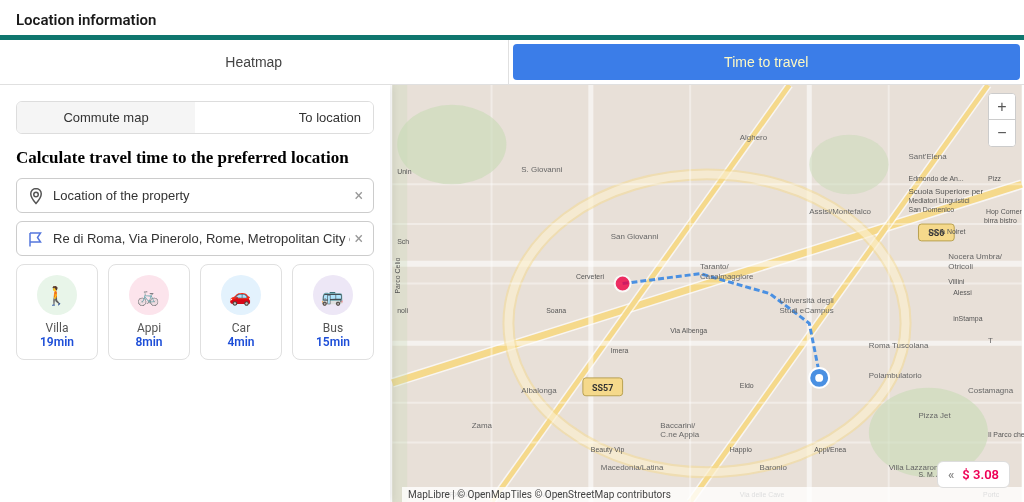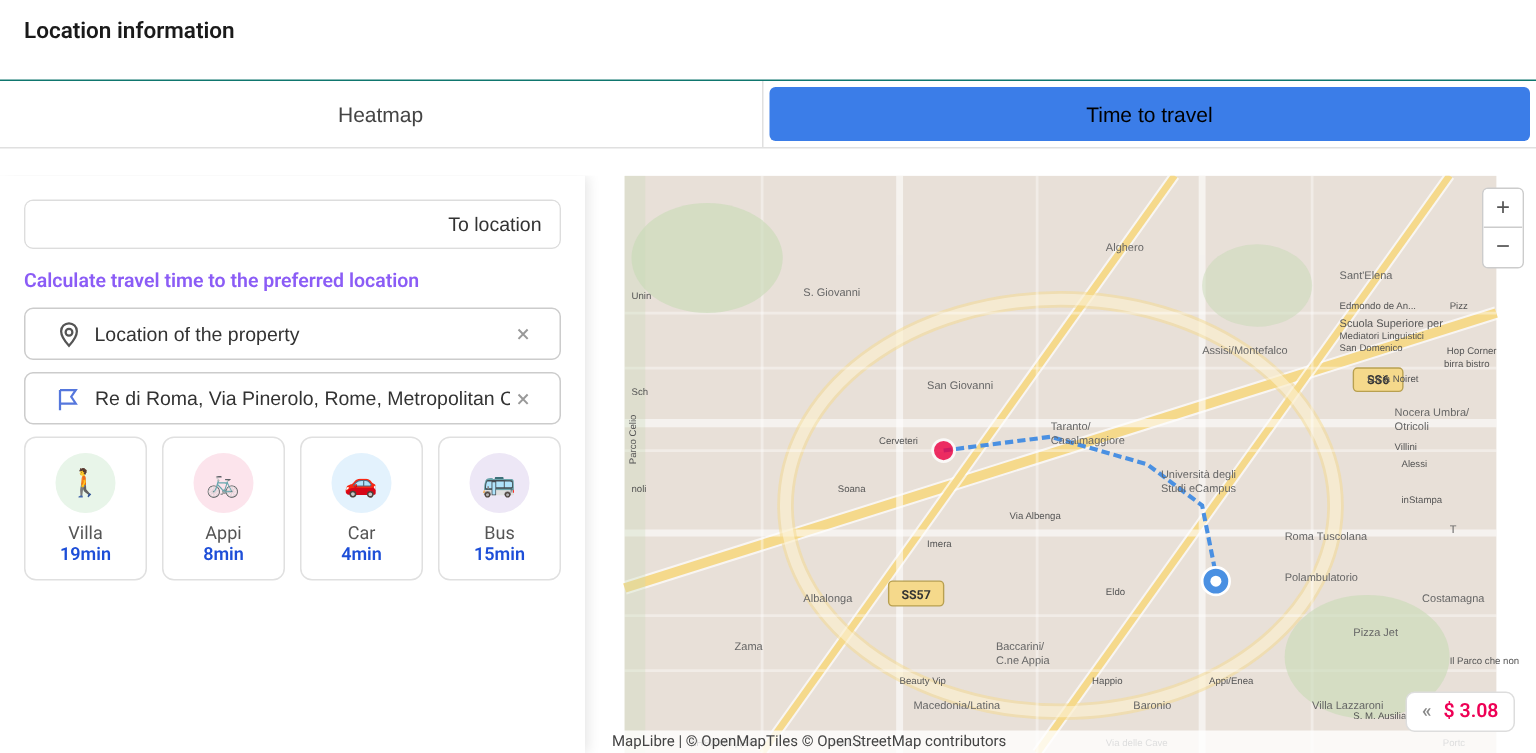--- a/index.html
+++ b/index.html
@@ -1,40 +1,40 @@
 <!DOCTYPE html>
 <html><head>
   <meta charset="utf-8">
   <style>
     * { box-sizing: border-box; margin: 0; padding: 0; }
     body { font-family: -apple-system, BlinkMacSystemFont, 'Segoe UI', Roboto, sans-serif; background: #fff; width: 1024px; height: 502px; overflow: hidden; }
 
-    .page-wrapper { width: 1024px; height: 502px; display: flex; flex-direction: column; gap: 18px; }
+    .page-wrapper { width: 1024px; height: 502px; display: flex; flex-direction: column; }
 
     .header { padding: 10px 16px 6px; }
     .header-title { font-size: 15px; font-weight: 600; color: #1a1a1a; }
 
-    .tabs { display: flex; border-bottom: 1px solid #e0e0e0; border-top: 1px solid #0f766e; }
+    .tabs { display: flex; border-bottom: 1px solid #e0e0e0; border-top: 5px solid #0f766e; }
     .tab { flex: 1; text-align: center; padding: 14px 8px; font-size: 14px; color: #444; cursor: pointer; background: #fff; border: none; border-right: 1px solid #e0e0e0; }
     .tab:last-child { border-right: none; }
-    .tab.active { background: #3b7de8; color: #000000; border-radius: 4px; margin: 4px; padding: 10px 8px; }
+    .tab.active { background: #3b7de8; color: #fef9c3; border-radius: 4px; margin: 4px; padding: 10px 8px; }
 
     .content-area { display: flex; flex: 1; position: relative; overflow: hidden; }
 
     
     .overlay-panel { position: absolute; top: 0; left: 0; width: 390px; background: #fff; z-index: 10; padding: 16px; box-shadow: 2px 0 8px rgba(0,0,0,0.1); height: 100%; }
 
     .sub-tabs { display: flex; border: 1px solid #ddd; border-radius: 6px; overflow: hidden; margin-bottom: 14px; }
     .sub-tab { flex: 1; text-align: center; padding: 8px 12px; font-size: 13px; color: #333; cursor: pointer; background: #f5f5f5; border: none; }
     .sub-tab.active { background: #fff; font-weight: 500; text-align: right; }
 
-    .calculate-label { font-size: 13px; font-weight: 600; color: #8b5cf6; margin-bottom: 10px; }
+    .calculate-label { font-size: 17px; font-weight: 600; color: #000000; margin-bottom: 10px; font-family: Liberation Serif, serif; }
 
     .input-group { margin-bottom: 8px; }
-    .input-row { display: flex; align-items: center; border: 1px solid #ccc; border-radius: 6px; padding: 7px 20px; background: #fff; }
+    .input-row { display: flex; align-items: center; border: 1px solid #ccc; border-radius: 6px; padding: 7px 10px; background: #fff; }
     .input-icon { width: 18px; height: 18px; margin-right: 8px; flex-shrink: 0; }
     .input-field { flex: 1; font-size: 13px; color: #333; border: none; outline: none; background: transparent; }
     .input-clear { cursor: pointer; color: #999; font-size: 16px; margin-left: 4px; }
 
     .travel-time-label { font-size: 13px; font-weight: 600; color: #222; margin: 14px 0 10px; }
 
     .transport-grid { display: flex; gap: 10px; }
     .transport-card { flex: 1; border: 1px solid #e0e0e0; border-radius: 8px; padding: 10px 6px; text-align: center; background: #fff; }
     .transport-icon-circle { width: 40px; height: 40px; border-radius: 50%; margin: 0 auto 6px; display: flex; align-items: center; justify-content: center; font-size: 18px; }
     .transport-name { font-size: 12px; color: #555; }
@@ -69,20 +69,21 @@
   <div class="tabs">
     <button class="tab">Heatmap</button>
     <button class="tab active">Time to travel</button>
   </div>
 
   <div class="content-area">
 
     <div class="overlay-panel">
 
       <div class="sub-tabs">
+        <button class="sub-tab">Commute map</button>
         <button class="sub-tab active">To location</button>
       </div>
 
       <div class="calculate-label">Calculate travel time to the preferred location</div>
 
       <div class="input-group">
         <div class="input-row">
           <svg class="input-icon" viewBox="0 0 24 24" fill="none" stroke="#555" stroke-width="2">
             <circle cx="12" cy="10" r="3"></circle>
             <path d="M12 2C8.13 2 5 5.13 5 9c0 5.25 7 13 7 13s7-7.75 7-13c0-3.87-3.13-7-7-7z"></path>

